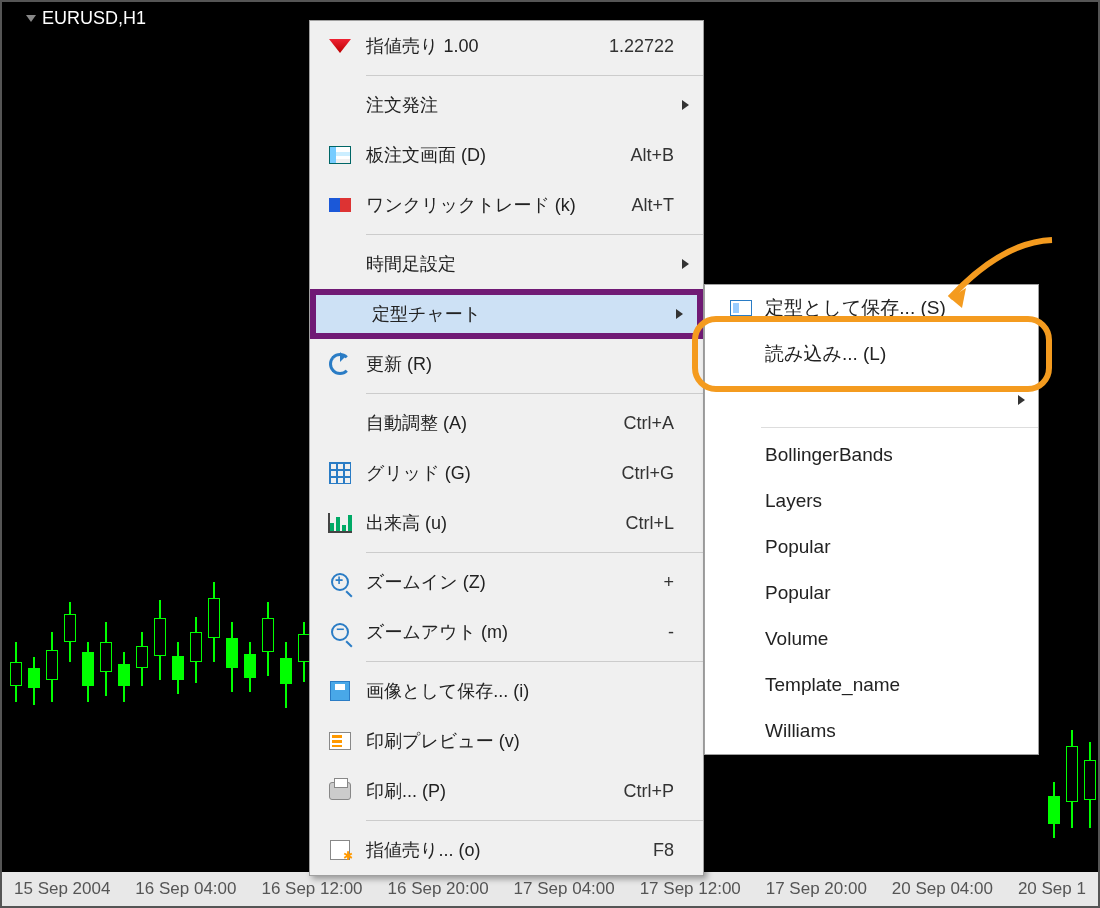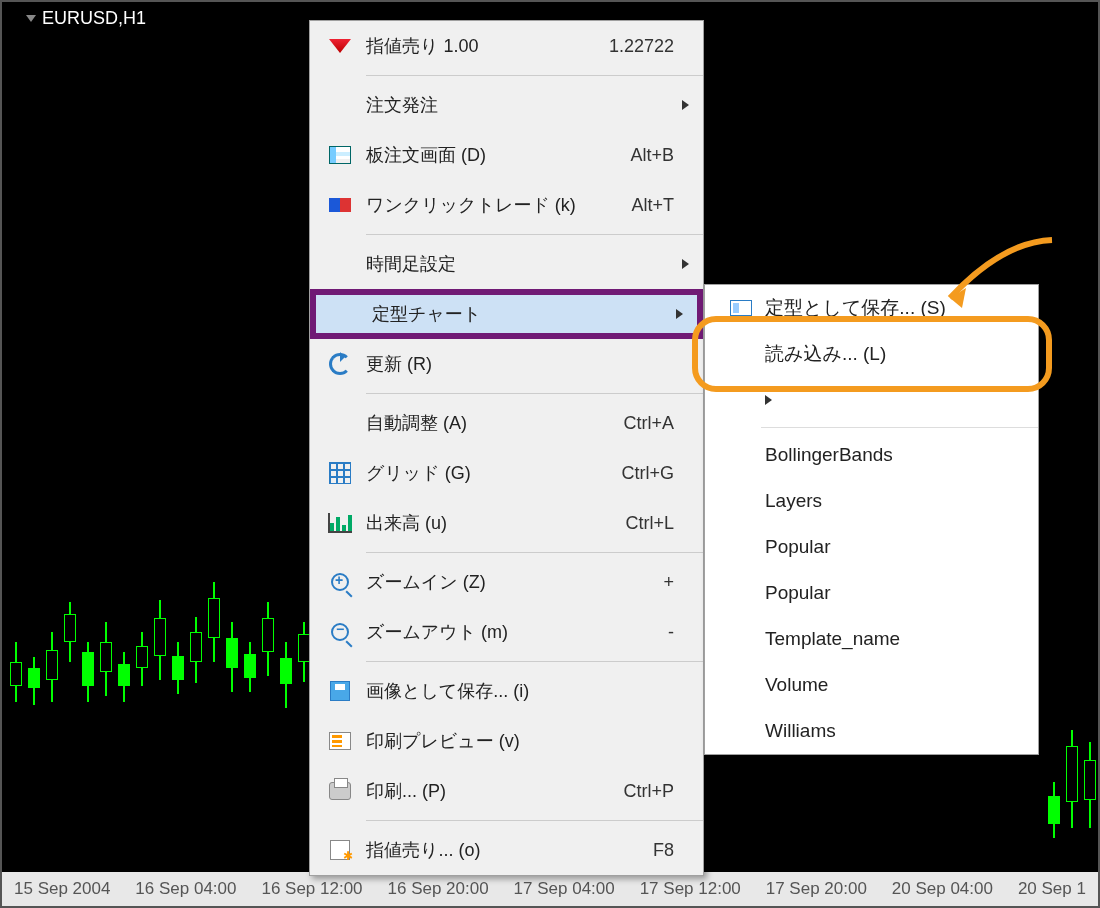--- a/index.html
+++ b/index.html
@@ -18,21 +18,21 @@
   .ctx-menu .row { display: flex; align-items: center; height: 50px; padding: 0 14px 0 4px; position: relative; }
   .ctx-menu .row.selected { background: #cde1f5; border: 6px solid #701a75; }
   .ctx-menu .icon-col { width: 52px; display: flex; justify-content: center; align-items: center; }
   .ctx-menu .label { flex: 1; }
   .ctx-menu .shortcut { color: #333; min-width: 70px; text-align: right; }
   .ctx-menu .arrow { width: 0; height: 0; border-top: 5px solid transparent; border-bottom: 5px solid transparent; border-left: 7px solid #333; margin-left: 8px; }
   .ctx-menu .arrow.hidden { visibility: hidden; }
   .ctx-menu hr { border: none; border-top: 1px solid #ccc; margin: 4px 0 4px 56px; }
 
   .sub-menu { position: absolute; left: 702px; top: 282px; width: 335px; background: #fff; border: 1px solid #a0a0a0; box-shadow: 3px 3px 6px rgba(0,0,0,.35); font-size: 19px; color: #222; }
-  .sub-menu .srow { display: flex; align-items: center; height: 46px; padding: 0 13px 0 12px; position: relative; }
+  .sub-menu .srow { display: flex; align-items: center; height: 46px; padding: 0 13px 0 12px; position: relative; justify-content: flex-end; }
   .sub-menu .srow .sicon { width: 48px; display: flex; justify-content: center; align-items: center; }
   .sub-menu .srow .slabel { flex: 1; }
   .sub-menu .srow .sarrow { width: 0; height: 0; border-top: 5px solid transparent; border-bottom: 5px solid transparent; border-left: 7px solid #333; }
   .sub-menu hr { border: none; border-top: 1px solid #ddd; margin: 4px 0 4px 56px; }
 
   .highlight-box { position: absolute; border: 6px solid #f49b1f; border-radius: 24px; pointer-events: none; }
   .curved-arrow { position: absolute; pointer-events: none; }
   .ic-sell-red { width: 22px; height: 14px; background: linear-gradient(#e23,#b00); clip-path: polygon(0 0,100% 0,50% 100%); }
   .ic-grid { width: 22px; height: 18px; border: 1px solid #066; background:
      linear-gradient(#fff,#fff) 0 0/100% 33.3% no-repeat,
@@ -327,25 +327,25 @@
       <div class="srow">
         <div class="sicon"></div>
         <div class="slabel">Popular</div>
       </div>
       <div class="srow">
         <div class="sicon"></div>
         <div class="slabel">Popular</div>
       </div>
       <div class="srow">
         <div class="sicon"></div>
+        <div class="slabel">Volume</div>
+      </div>
+      <div class="srow">
+        <div class="sicon"></div>
         <div class="slabel">Template_name</div>
-      </div>
-      <div class="srow">
-        <div class="sicon"></div>
-        <div class="slabel">Volume</div>
       </div>
       <div class="srow">
         <div class="sicon"></div>
         <div class="slabel">Williams</div>
       </div>
     </div>
 </div>
 
 <div class="highlight-box" style="left:690px; top:314px; width:360px; height:76px;"></div>
 <svg class="curved-arrow" style="left:930px; top:230px; width:130px; height:90px;" viewBox="0 0 130 90">

